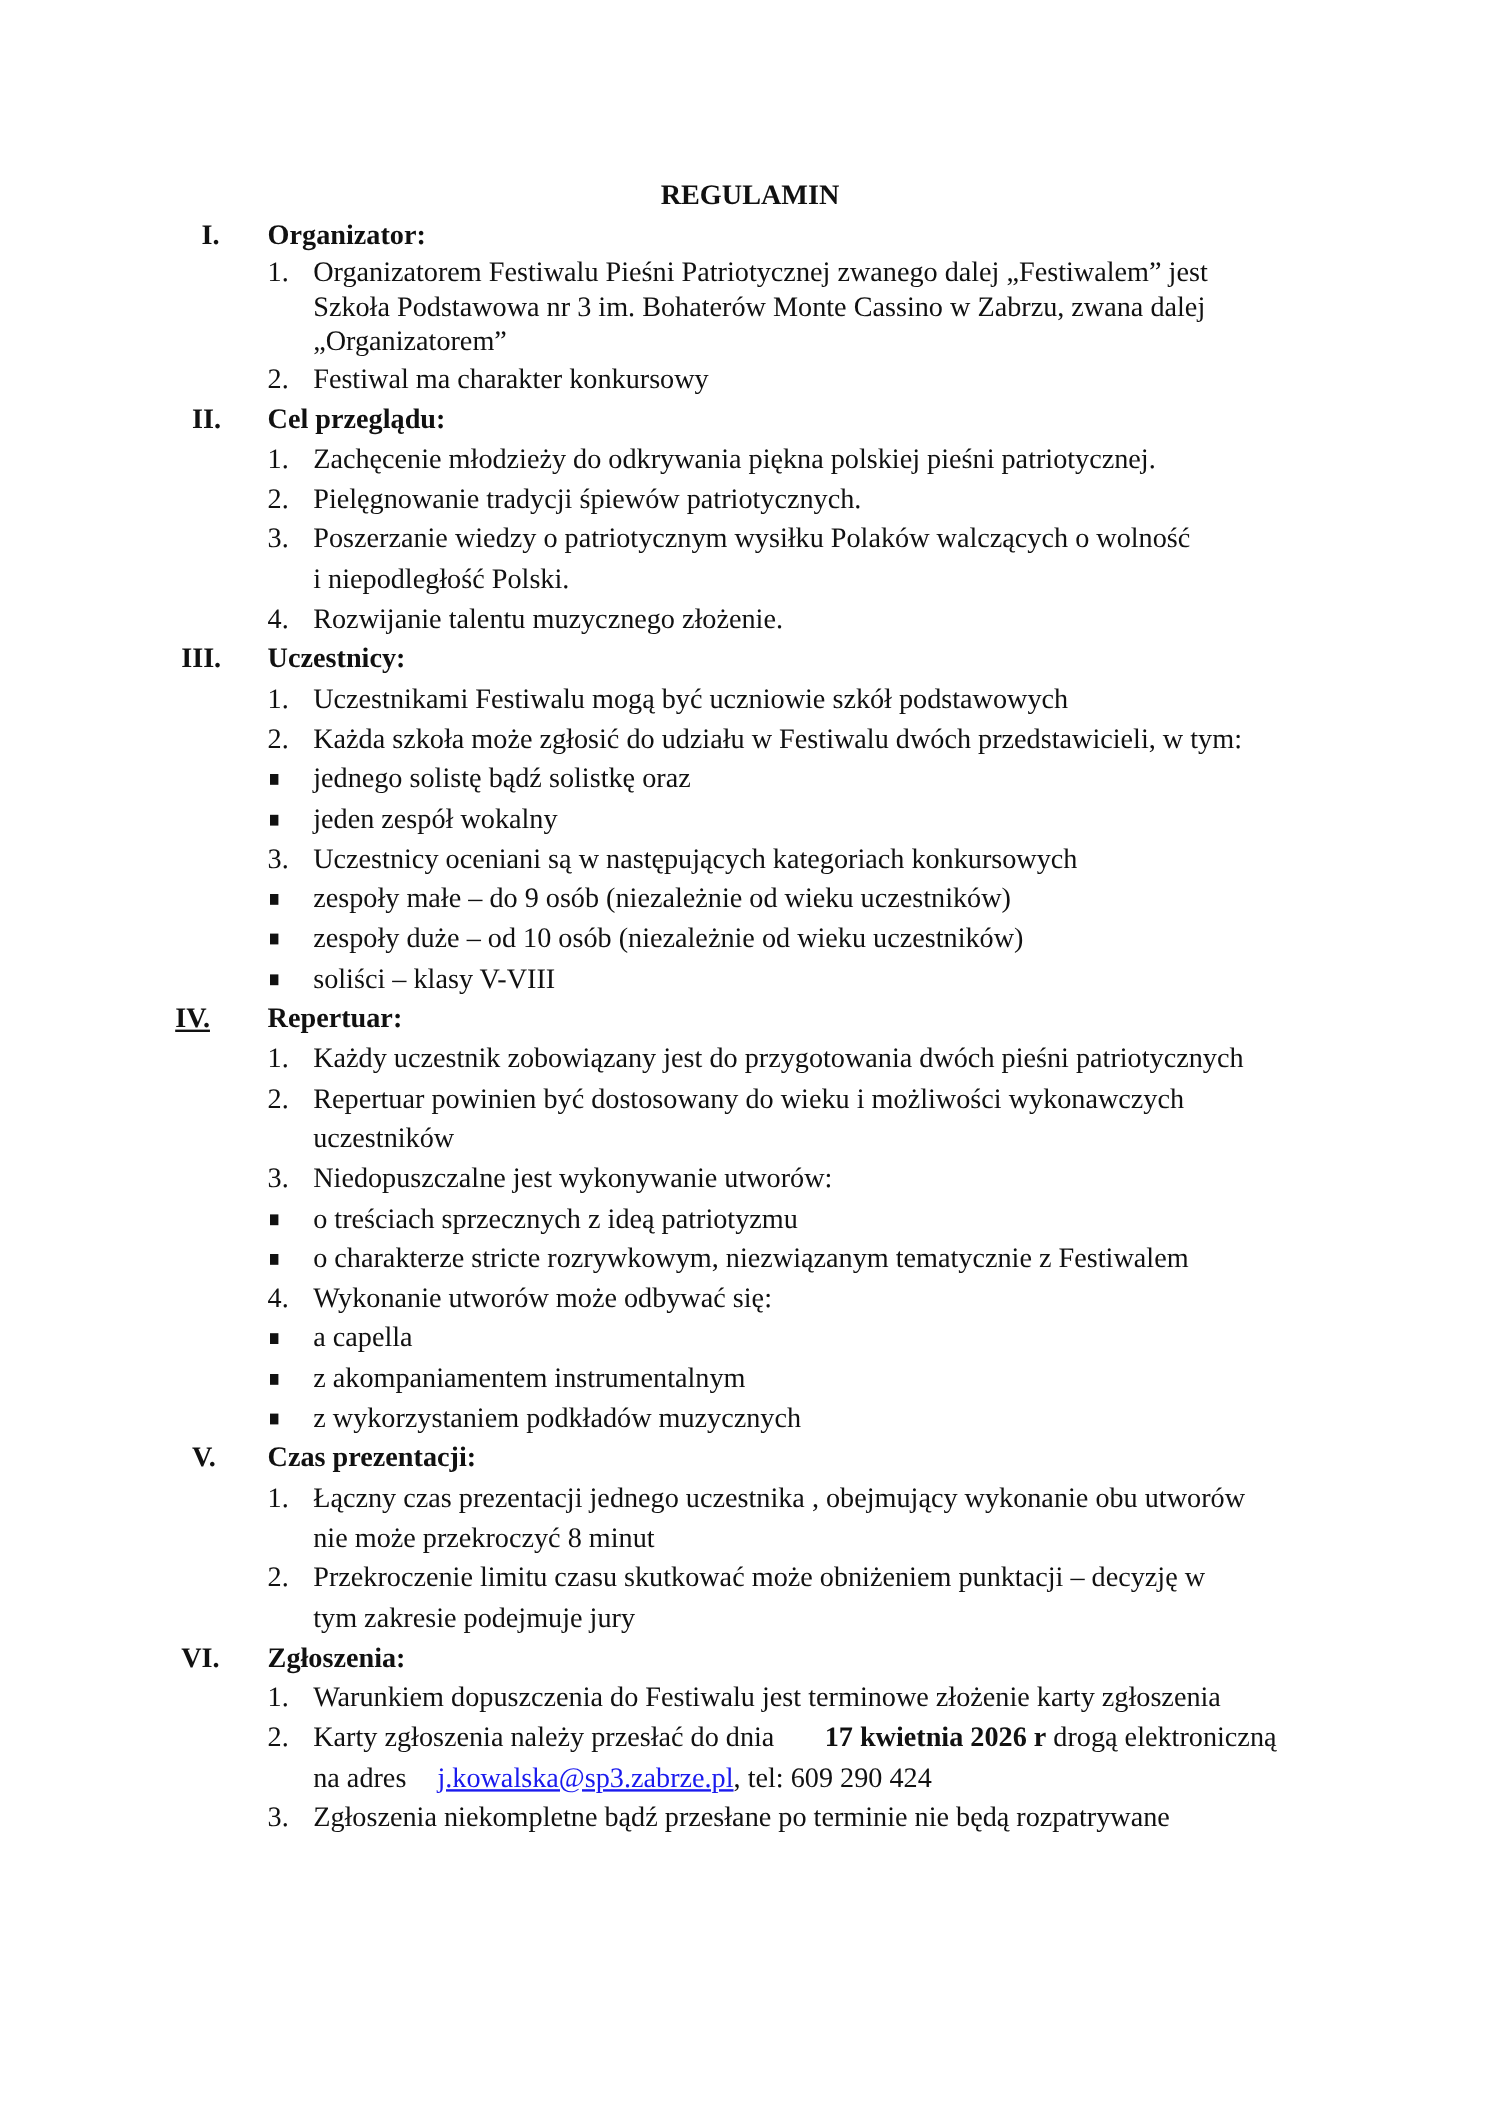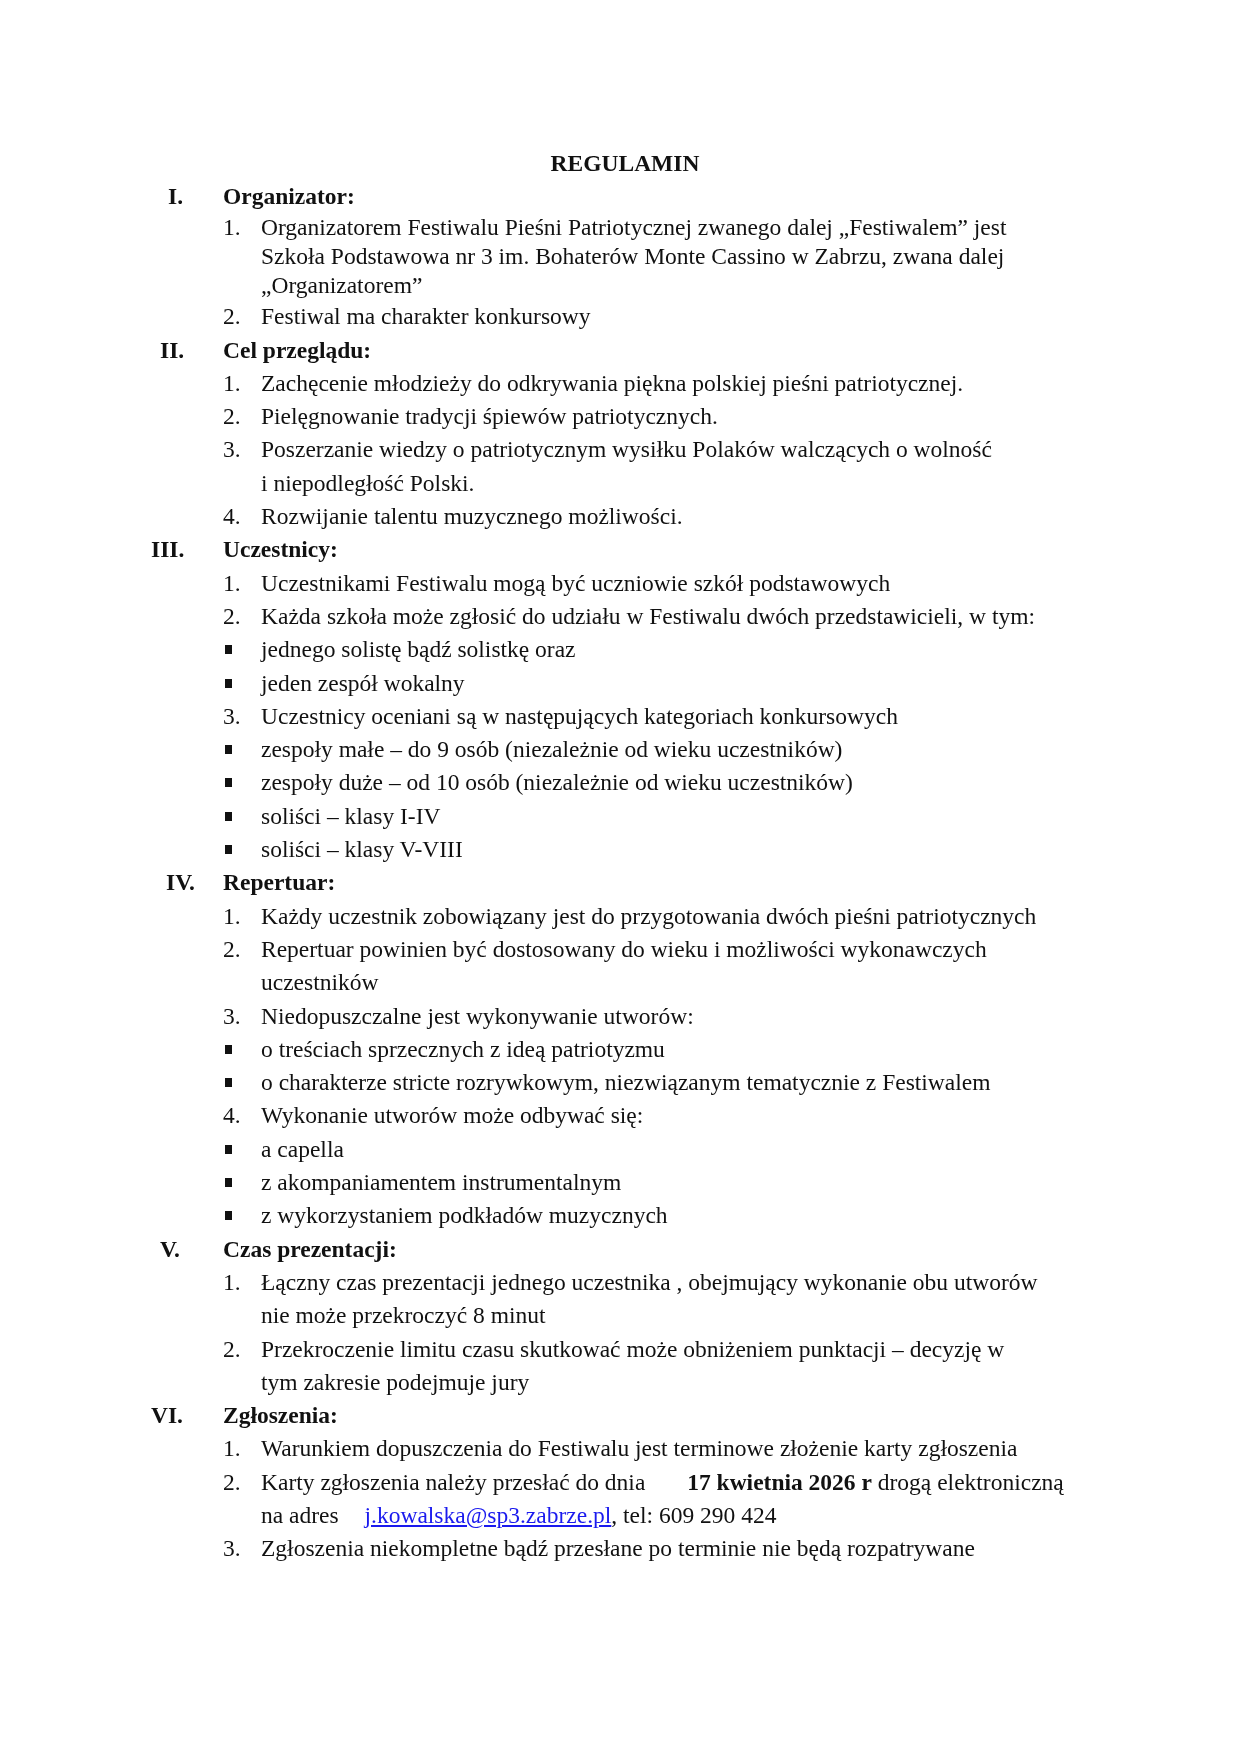--- a/index.html
+++ b/index.html
@@ -12,21 +12,21 @@
   .page { position: absolute; left: 0; top: 0; width: 1240px; height: 1753px; }
   .title {
     position: absolute; top: 147px; left: 0; width: 1250px; text-align: center;
     font-weight: bold; font-size: 23.5px; line-height: 33px;
   }
   .content { position: absolute; top: 180px; left: 0; width: 1240px; }
   .section { position: relative; }
   .sec-head { position: relative; height: 33.3px; line-height: 33.3px; font-weight: bold; }
   .roman { position: absolute; left: 140px; width: 48px; text-align: left; }
   .roman.r1 { left: 168px; } .roman.r2 { left: 160px; } .roman.r3 { left: 151px; }
-  .roman.r4 { left: 166px; } .roman.r5 { left: 160px; } .roman.r6 { left: 151px; }
+  .roman.r4 { left: 146px; text-decoration: underline; } .roman.r5 { left: 160px; } .roman.r6 { left: 151px; }
   .head-text { position: absolute; left: 223px; }
   .item { position: relative; line-height: 33.3px; }
   .item .num { position: absolute; left: 223px; width: 36px; }
   .item .txt { display: block; margin-left: 261px; width: 860px; }
   .item.tight { line-height: 29px; }
   .bullet { position: relative; height: 33.3px; line-height: 33.3px; padding-left: 17px; }
   .bullet .sq {
     position: absolute; left: 225px; top: 12px; width: 7px; height: 9px; background: #111111;
   }
   .bullet .txt { position: absolute; left: 261px; white-space: nowrap; }
@@ -75,21 +75,21 @@
       </div>
       <div class="item">
         <span class="num">3.</span>
         <span class="txt">
           <span>Poszerzanie wiedzy o patriotycznym wysiłku Polaków walczących o wolność</span><br>
           <span>i niepodległość Polski.</span>
         </span>
       </div>
       <div class="item">
         <span class="num">4.</span>
-        <span class="txt">Rozwijanie talentu muzycznego możliwości.</span>
+        <span class="txt">Rozwijanie talentu muzycznego złożenie.</span>
       </div>
     </div>
 
     <div class="section">
       <div class="sec-head">
         <span class="roman r3">III.</span>
         <span class="head-text">Uczestnicy:</span>
       </div>
       <div class="item">
         <span class="num">1.</span>
@@ -114,24 +114,20 @@
       <div class="bullet">
         <span class="sq"></span>
         <span class="txt">zespoły małe – do 9 osób (niezależnie od wieku uczestników)</span>
       </div>
       <div class="bullet">
         <span class="sq"></span>
         <span class="txt">zespoły duże – od 10 osób (niezależnie od wieku uczestników)</span>
       </div>
       <div class="bullet">
         <span class="sq"></span>
-        <span class="txt">soliści – klasy I-IV</span>
-      </div>
-      <div class="bullet">
-        <span class="sq"></span>
         <span class="txt">soliści – klasy V-VIII</span>
       </div>
     </div>
 
     <div class="section">
       <div class="sec-head">
         <span class="roman r4">IV.</span>
         <span class="head-text">Repertuar:</span>
       </div>
       <div class="item">

